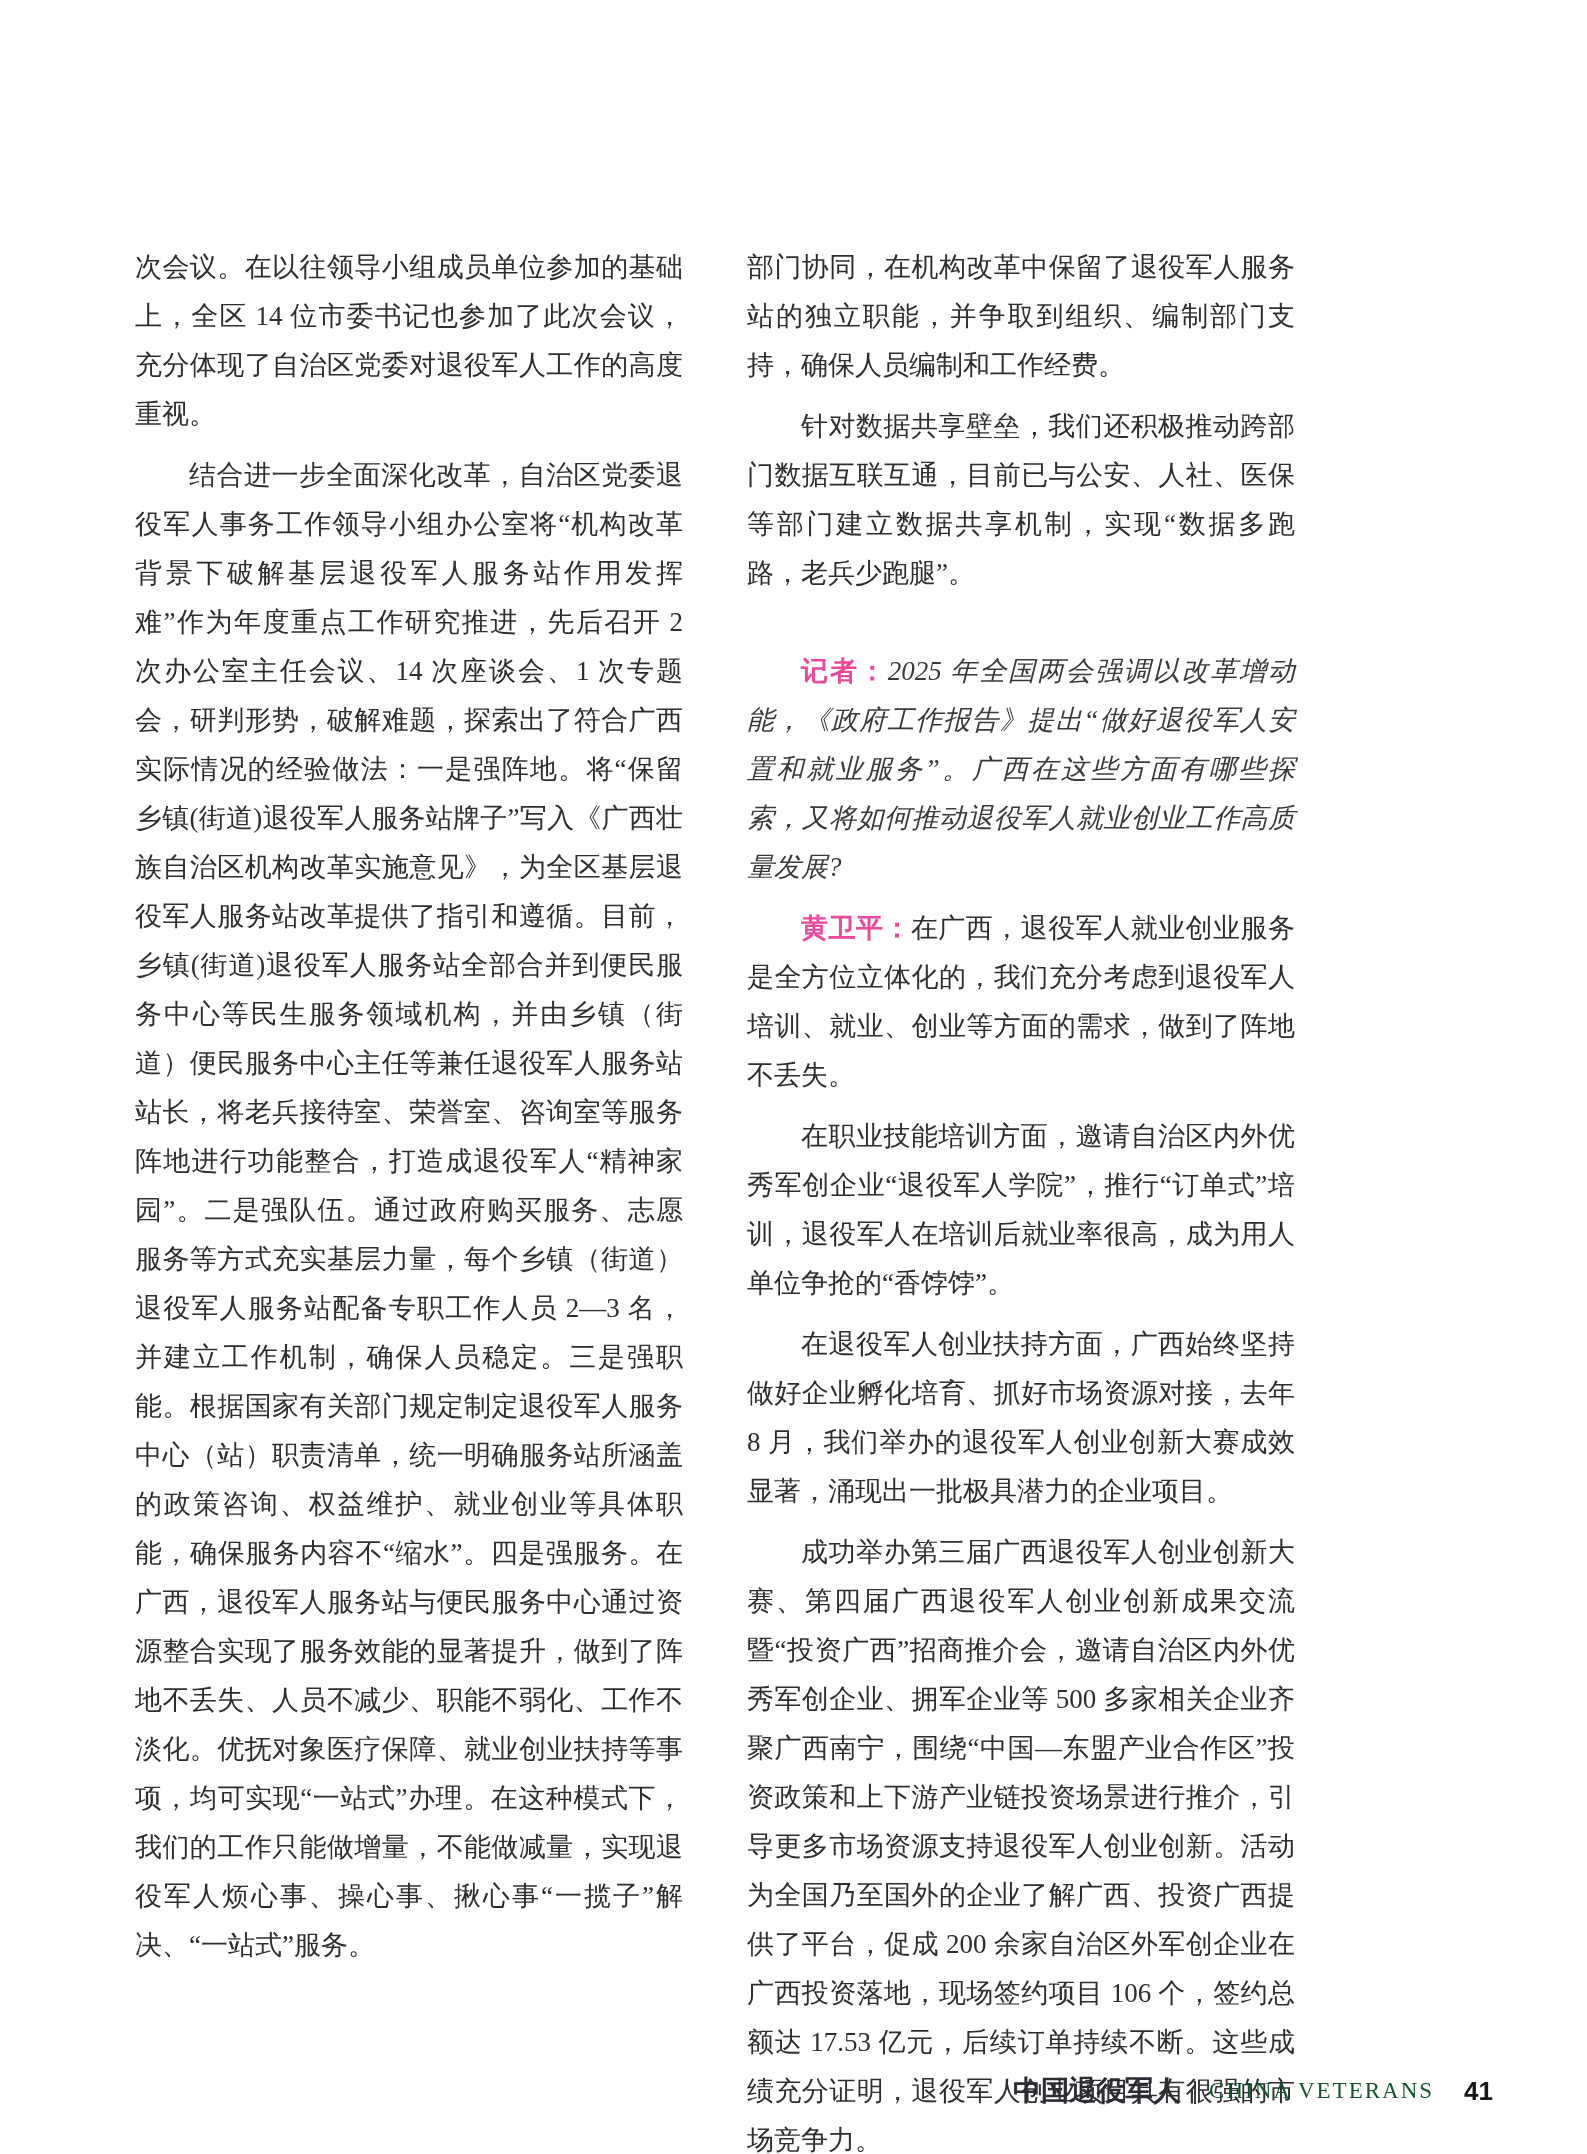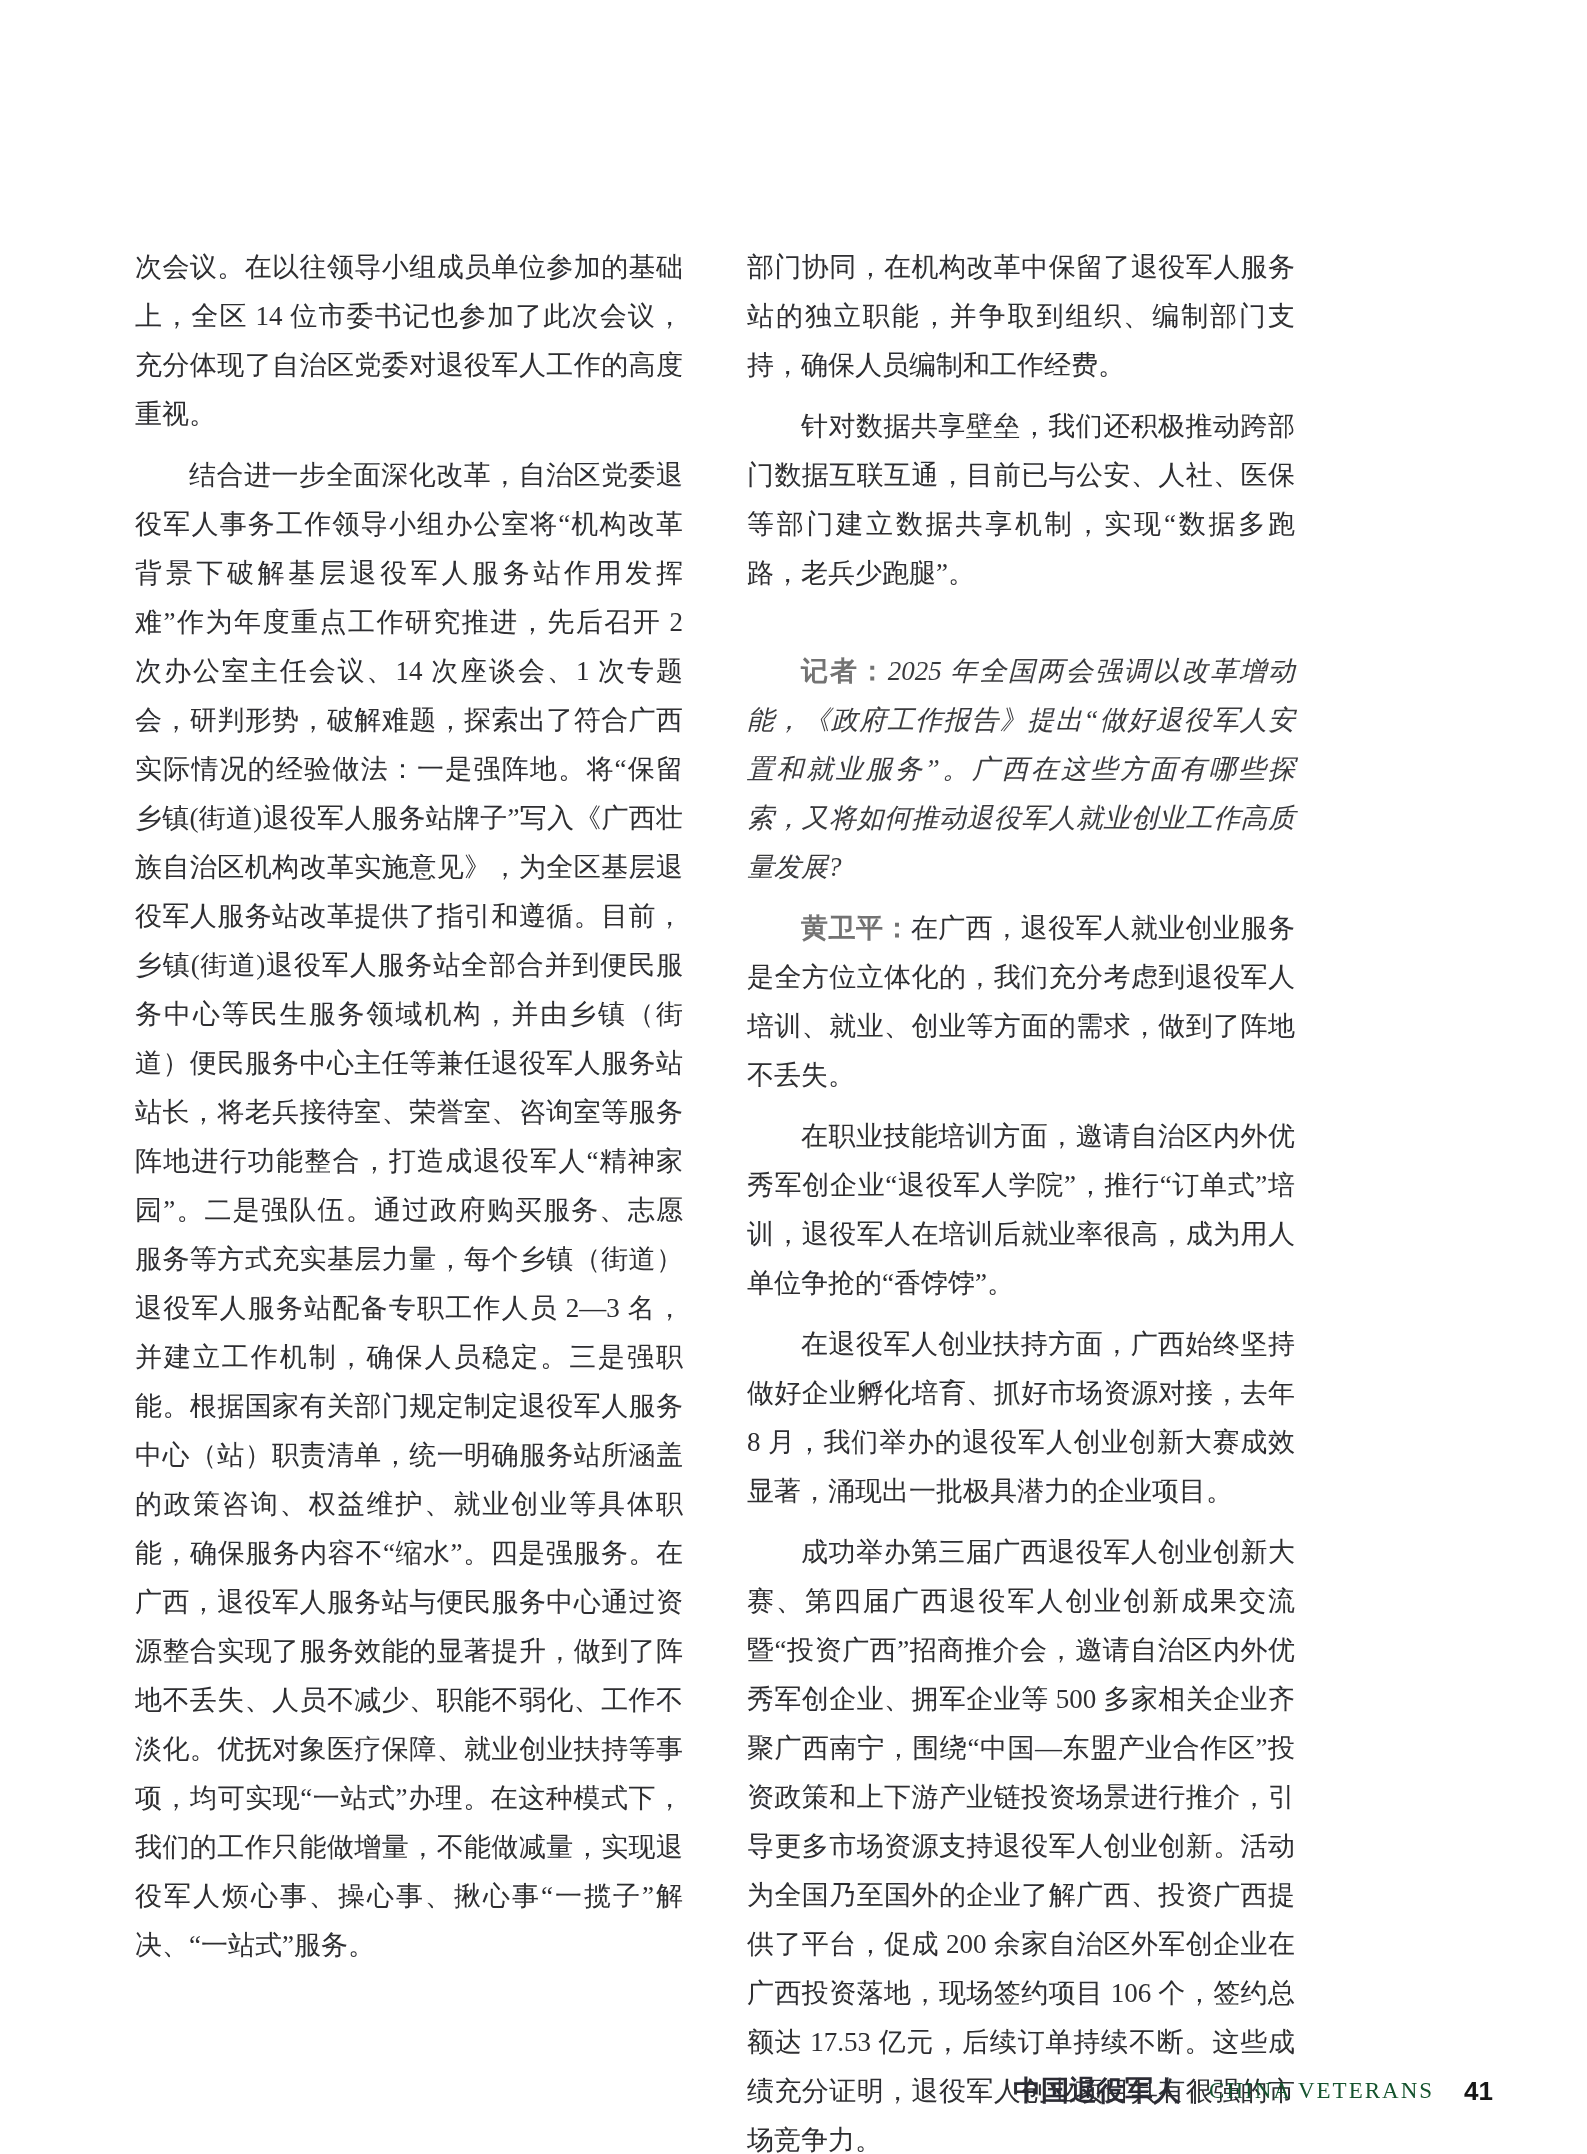--- a/index.html
+++ b/index.html
@@ -26,21 +26,21 @@
     line-height: 49px;
     text-align: justify;
     text-justify: inter-ideograph;
   }
   .para { margin: 12px; }
   .indent { text-indent: 2em; }
   .question { font-style: italic; color: #3a3a3d; }
   .speaker {
     font-style: normal;
     font-weight: bold;
-    color: #737373;
+    color: #ec4899;
   }
   .qa-gap { margin-top: 49px; }
   .footer {
     position: absolute;
     top: 2072px;
     right: 94px;
     display: flex;
     align-items: center;
     white-space: nowrap;
   }

